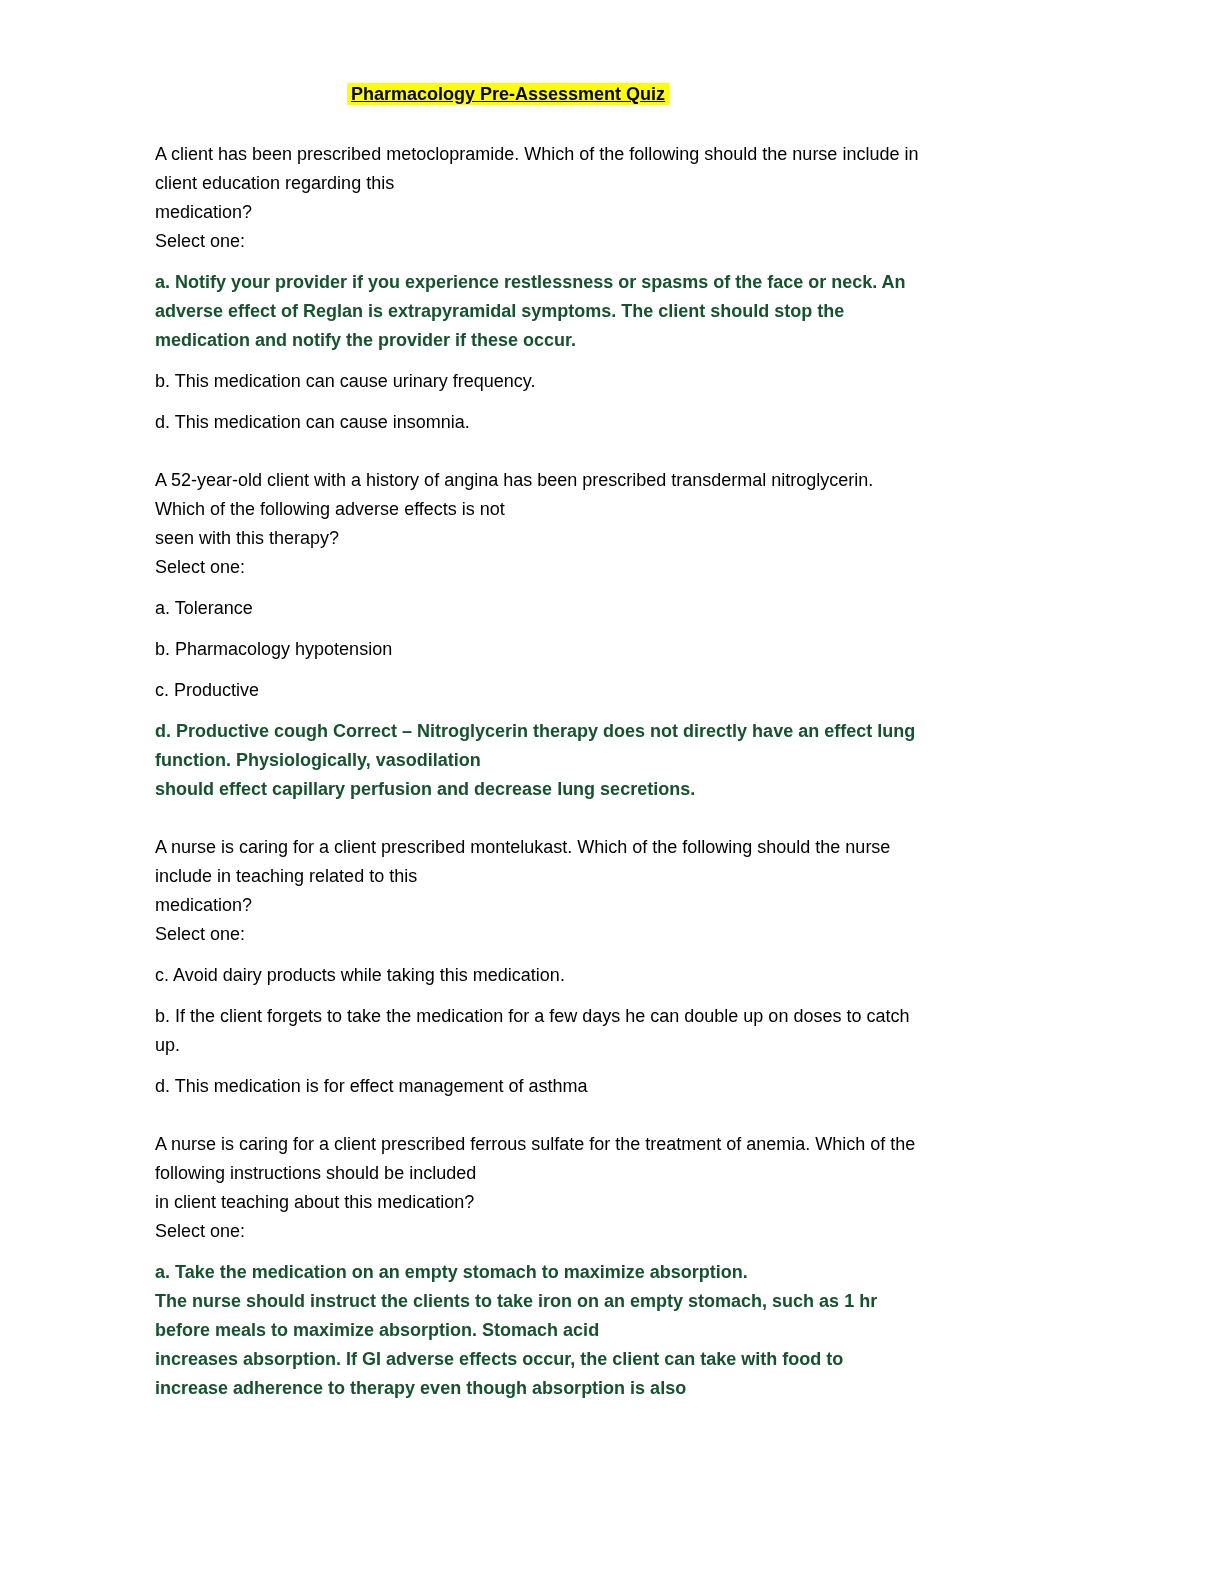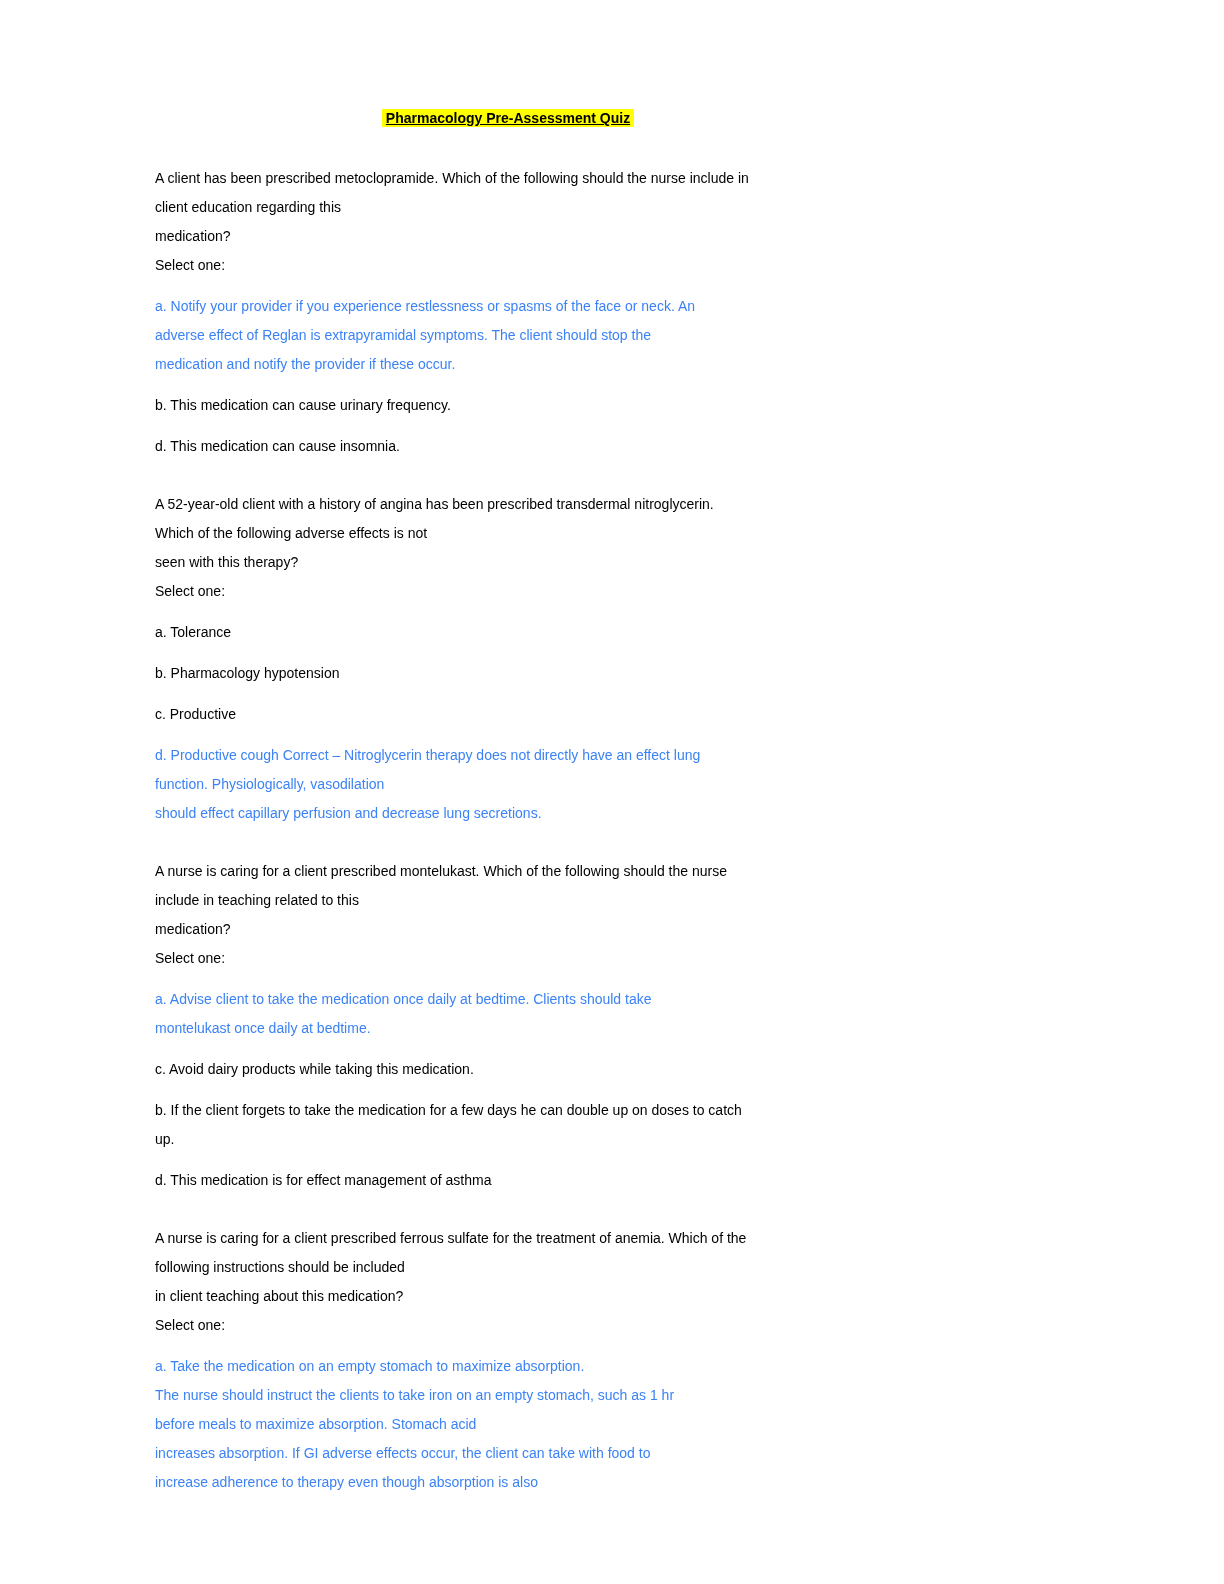--- a/index.html
+++ b/index.html
@@ -2,38 +2,38 @@
 <html><head>
 <meta charset="utf-8">
 <style>
   html, body { margin: 0; padding: 0; background: #ffffff; }
   .page {
     position: relative;
     width: 1016px;
     height: 1584px;
     background: #ffffff;
     box-sizing: border-box;
-    padding-top: 104px;
+    padding-top: 80px;
     overflow: hidden;
     font-family: "Liberation Sans", sans-serif;
-    font-size: 14px;
+    font-size: 18px;
     line-height: 29px;
     color: #000000;
   }
   .title-row { text-align: center; margin: 0 0 31px 0; }
   .doc-title {
     font-weight: bold;
     text-decoration: underline;
     background-color: #ffff00;
     padding: 1px 4px;
   }
   .content { width: 1030px; margin-left: 143px; }
   .q { margin: 0 0 29px 0; }
   .stem, .opt { white-space: pre-line; margin: 12px; }
-  .correct { color: #3b82f6; font-weight: normal; }
+  .correct { color: #14532d; font-weight: bold; }
 </style>
 </head>
 <body>
 
 <div class="page">
 
   <div class="title-row">
     <span class="doc-title">Pharmacology Pre-Assessment Quiz</span>
   </div>
 
@@ -62,22 +62,20 @@
       <div class="opt correct">d. Productive cough Correct – Nitroglycerin therapy does not directly have an effect lung
 function. Physiologically, vasodilation
 should effect capillary perfusion and decrease lung secretions.</div>
     </section>
 
     <section class="q">
       <div class="stem">A nurse is caring for a client prescribed montelukast. Which of the following should the nurse
 include in teaching related to this
 medication?
 Select one:</div>
-      <div class="opt correct">a. Advise client to take the medication once daily at bedtime. Clients should take
-montelukast once daily at bedtime.</div>
       <div class="opt">c. Avoid dairy products while taking this medication.</div>
       <div class="opt">b. If the client forgets to take the medication for a few days he can double up on doses to catch
 up.</div>
       <div class="opt">d. This medication is for effect management of asthma</div>
     </section>
 
     <section class="q">
       <div class="stem">A nurse is caring for a client prescribed ferrous sulfate for the treatment of anemia. Which of the
 following instructions should be included
 in client teaching about this medication?

